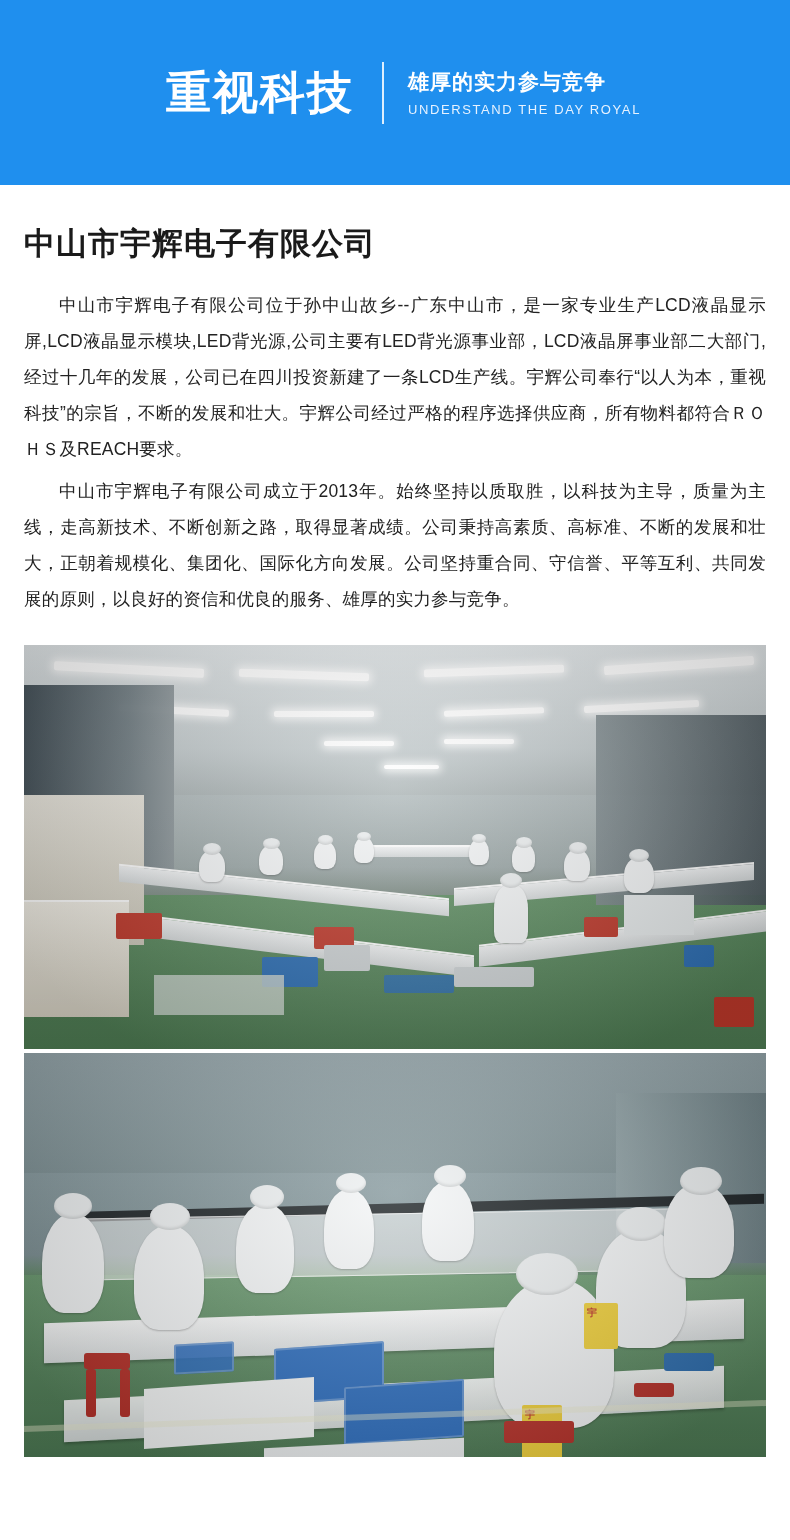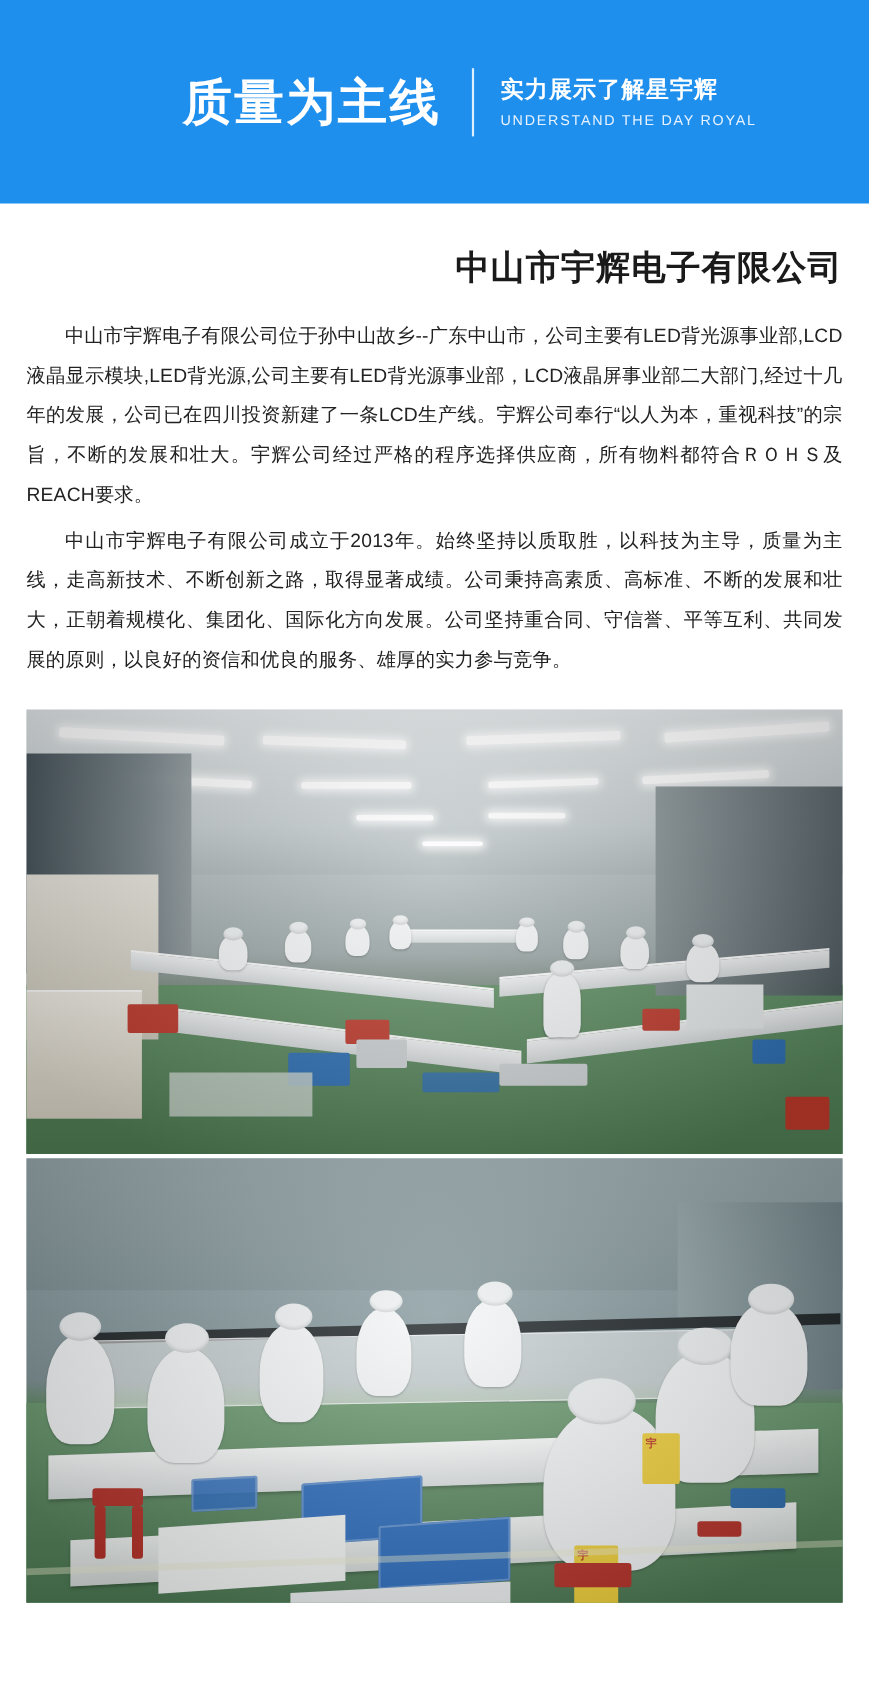--- a/index.html
+++ b/index.html
@@ -63,21 +63,21 @@
     letter-spacing: 1.6px;
     margin-top: 6px;
     white-space: nowrap;
   }
 
   
   .content {
     padding: 30px 24px 0 24px;
   }
   .company-title {
-    text-align: right;
+    text-align: left;
     font-size: 31px;
     font-weight: bold;
     color: #1a1a1a;
     letter-spacing: 1px;
     margin: 8px 0 22px 0;
   }
   .para {
     font-size: 17.5px;
     line-height: 36px;
     color: #222222;
@@ -189,31 +189,31 @@
     background: radial-gradient(ellipse at 50% 35%, rgba(255,255,255,.20), rgba(0,0,0,.18) 85%);
     pointer-events: none;
   }
 </style>
 </head>
 <body>
 
 <div class="page">
 
   <div class="banner">
-    <div class="banner-main">质量为主线</div>
+    <div class="banner-main">重视科技</div>
     <div class="banner-divider"></div>
     <div class="banner-sub">
-      <div class="banner-sub-cn">实力展示了解星宇辉</div>
+      <div class="banner-sub-cn">雄厚的实力参与竞争</div>
       <div class="banner-sub-en">UNDERSTAND THE DAY ROYAL</div>
     </div>
   </div>
 
   <div class="content">
     <div class="company-title">中山市宇辉电子有限公司</div>
-    <p class="para">中山市宇辉电子有限公司位于孙中山故乡--广东中山市，公司主要有LED背光源事业部,LCD液晶显示模块,LED背光源,公司主要有LED背光源事业部，LCD液晶屏事业部二大部门,经过十几年的发展，公司已在四川投资新建了一条LCD生产线。宇辉公司奉行“以人为本，重视科技”的宗旨，不断的发展和壮大。宇辉公司经过严格的程序选择供应商，所有物料都符合ＲＯＨＳ及REACH要求。</p>
+    <p class="para">中山市宇辉电子有限公司位于孙中山故乡--广东中山市，是一家专业生产LCD液晶显示屏,LCD液晶显示模块,LED背光源,公司主要有LED背光源事业部，LCD液晶屏事业部二大部门,经过十几年的发展，公司已在四川投资新建了一条LCD生产线。宇辉公司奉行“以人为本，重视科技”的宗旨，不断的发展和壮大。宇辉公司经过严格的程序选择供应商，所有物料都符合ＲＯＨＳ及REACH要求。</p>
     <p class="para">中山市宇辉电子有限公司成立于2013年。始终坚持以质取胜，以科技为主导，质量为主线，走高新技术、不断创新之路，取得显著成绩。公司秉持高素质、高标准、不断的发展和壮大，正朝着规模化、集团化、国际化方向发展。公司坚持重合同、守信誉、平等互利、共同发展的原则，以良好的资信和优良的服务、雄厚的实力参与竞争。</p>
   </div>
 
   <div class="photos">
 
     <div class="photo p1">
       <div class="ceiling"></div>
 
       <div class="tube" style="left:30px;  top:20px;  width:150px; height:9px;  transform:rotate(3deg);"></div>
       <div class="tube" style="left:215px; top:26px;  width:130px; height:8px;  transform:rotate(2deg);"></div>

